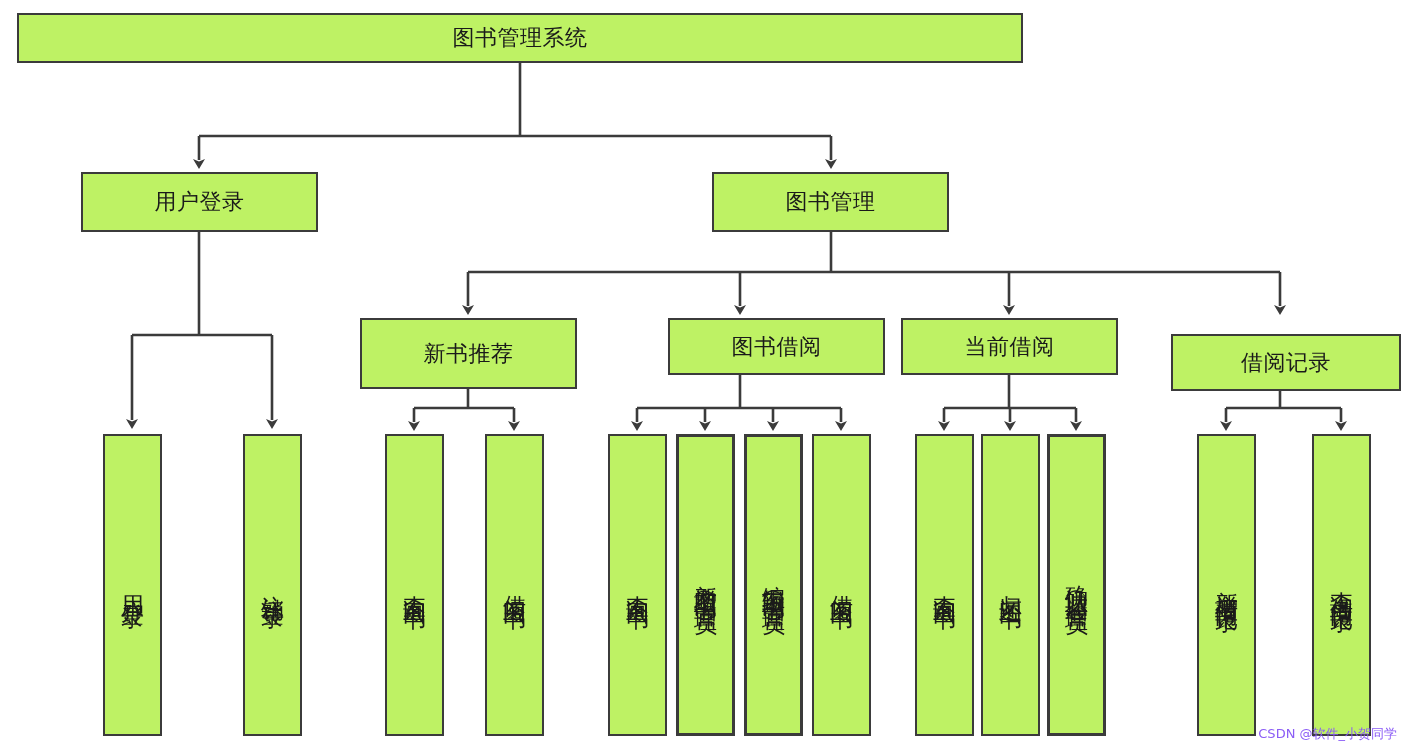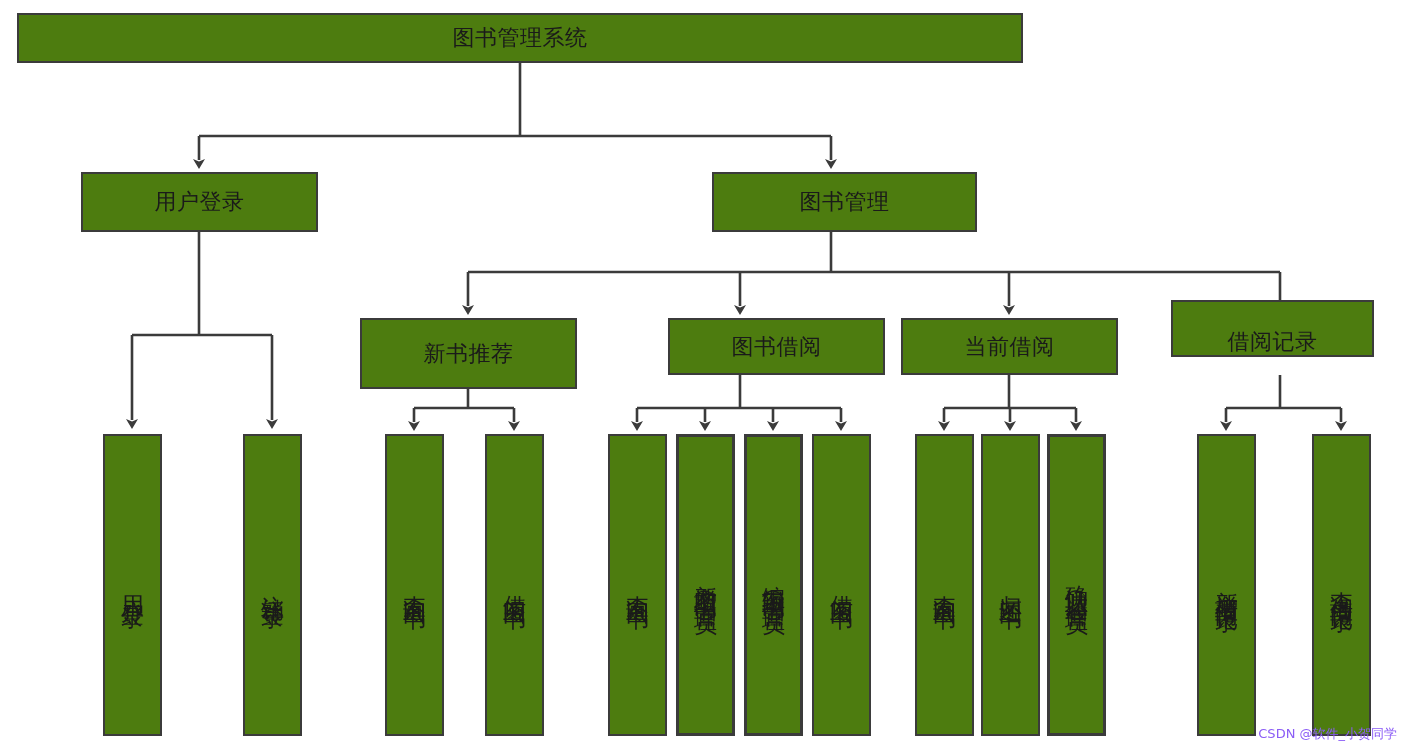--- a/index.html
+++ b/index.html
@@ -9,21 +9,21 @@
     background:#ffffff;
     font-family:"DejaVu Sans","Liberation Sans",sans-serif;
     overflow:hidden;
   }
   #stage{position:relative;width:1405px;height:747px;}
   #wires{position:absolute;left:0;top:0;width:1405px;height:747px;}
 
   .node{
     position:absolute;
     box-sizing:border-box;
-    background:#4d7c0f;
+    background:#bef264;
     border:2px solid #3b3b3b;
     display:flex;
     align-items:center;
     justify-content:center;
     color:#1a1a1a;
     letter-spacing:0.5px;
   }
   .node.thick{border-width:3px;}
 
   .node .lbl{
@@ -113,34 +113,34 @@
     </g>
   </svg>
 
   <div class="node horiz" style="left:17px;top:13px;width:1006px;height:50px;">
     <span class="lbl">图书管理系统</span>
   </div>
 
   <div class="node horiz" style="left:81px;top:172px;width:237px;height:60px;">
     <span class="lbl">用户登录</span>
   </div>
-  <div class="node horiz" style="left:712px;top:172px;width:265px;height:60px;align-items:center;">
+  <div class="node horiz" style="left:712px;top:172px;width:237px;height:60px;align-items:center;">
     <span class="lbl">图书管理</span>
   </div>
 
   <div class="node horiz" style="left:360px;top:318px;width:217px;height:71px;">
     <span class="lbl">新书推荐</span>
   </div>
   <div class="node horiz" style="left:632px;top:318px;width:217px;height:57px;margin-left:36px;">
     <span class="lbl">图书借阅</span>
   </div>
   <div class="node horiz" style="left:901px;top:318px;width:217px;height:57px;align-items:center;">
     <span class="lbl">当前借阅</span>
   </div>
-  <div class="node horiz" style="left:1171px;top:300px;width:203px;height:57px;align-items:flex-end;">
+  <div class="node horiz" style="left:1171px;top:334px;width:230px;height:57px;">
     <span class="lbl">借阅记录</span>
   </div>
 
   <div class="node vert" style="left:103px;top:434px;width:59px;height:302px;">
     <span class="lbl">用户登录</span>
   </div>
   <div class="node vert" style="left:243px;top:434px;width:59px;height:302px;">
     <span class="lbl">注销登录</span>
   </div>
 

